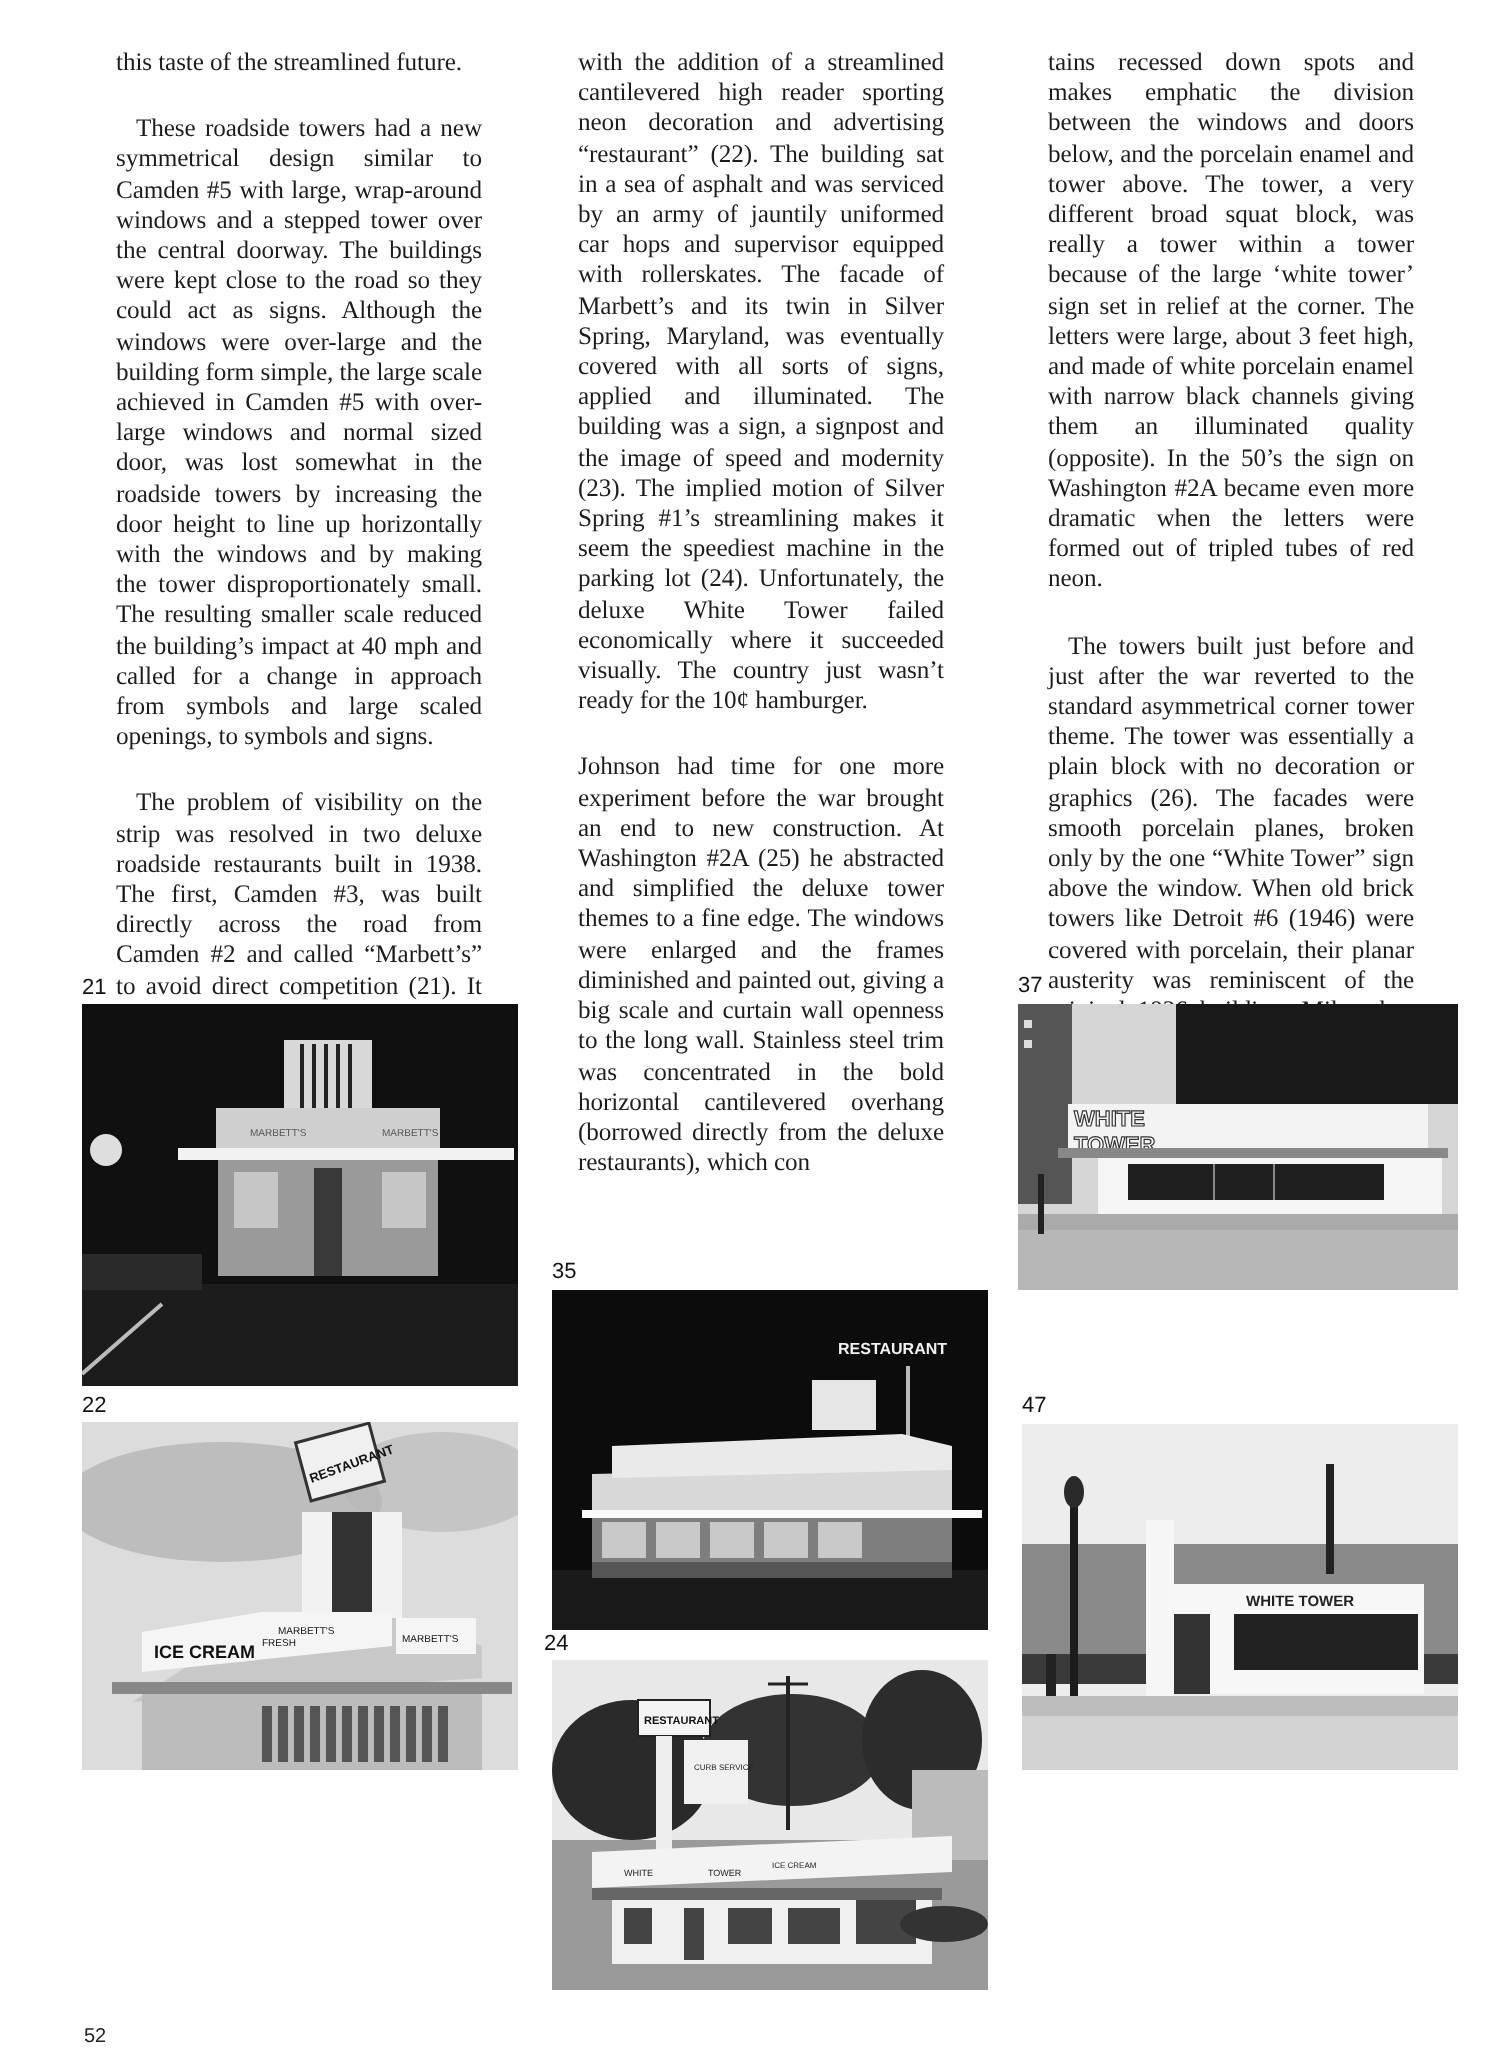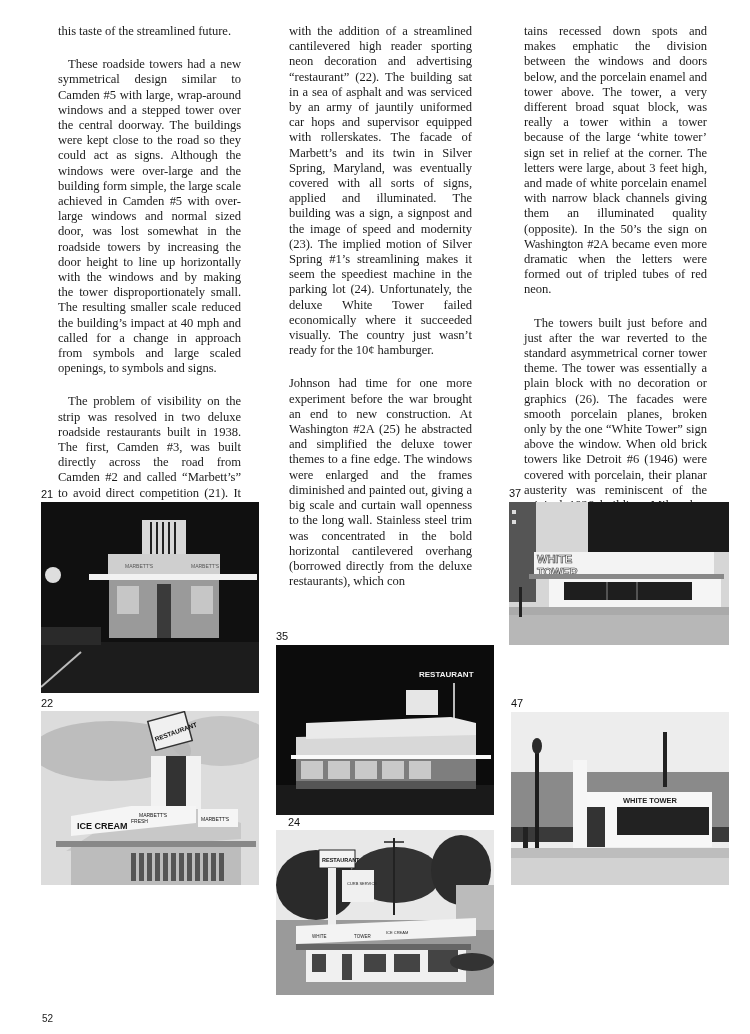--- a/index.html
+++ b/index.html
@@ -133,21 +133,21 @@
       <rect x="25" y="116" width="22" height="18"></rect>
         <rect x="52" y="116" width="22" height="18"></rect>
       <rect x="79" y="116" width="22" height="18"></rect>
         <rect x="106" y="116" width="22" height="18"></rect>
       <rect x="133" y="116" width="22" height="18"></rect>
     </g>
     <rect x="20" y="136" width="180" height="8" fill="#555"></rect>
   </svg>
 </div>
 
-<div class="fig-num" style="left:288px; top:816px;">24</div>
+<div class="fig-num" style="left:272px; top:816px;">24</div>
 <div class="photo" style="left:276px; top:830px; width:218px; height:165px; background:#e3e3e3;">
   <svg width="218" height="165" viewBox="0 0 218 165">
     <rect width="218" height="165" fill="#e8e8e8"></rect>
     <ellipse cx="40" cy="55" rx="40" ry="35" fill="#2a2a2a"></ellipse>
     <ellipse cx="120" cy="45" rx="45" ry="28" fill="#333"></ellipse>
     <ellipse cx="185" cy="40" rx="30" ry="35" fill="#2c2c2c"></ellipse>
     <line x1="118" y1="8" x2="118" y2="85" stroke="#222" stroke-width="2"></line>
     <line x1="108" y1="12" x2="128" y2="12" stroke="#222" stroke-width="1.5"></line>
     <rect x="0" y="90" width="218" height="75" fill="#9a9a9a"></rect>
     <rect x="180" y="55" width="38" height="45" fill="#bbb"></rect>

